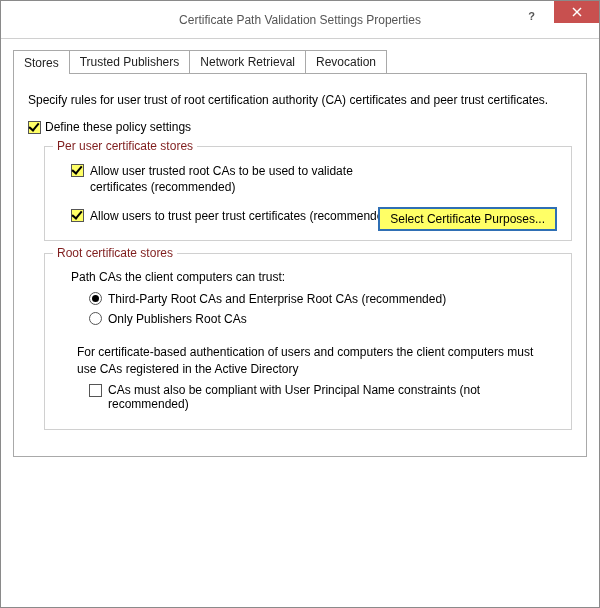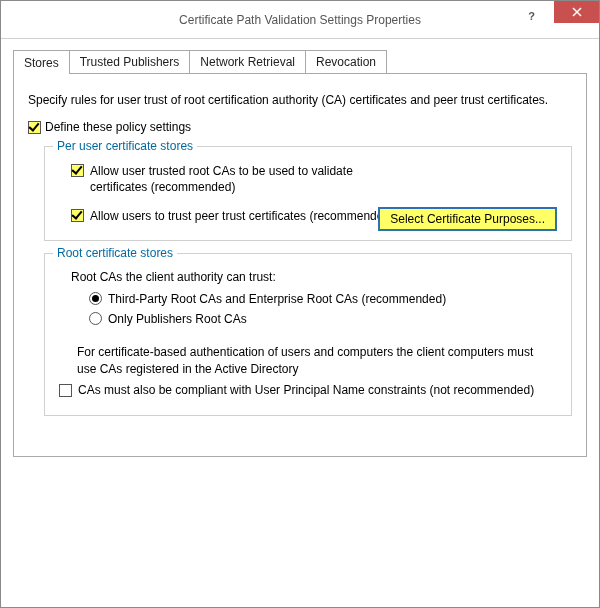--- a/index.html
+++ b/index.html
@@ -126,21 +126,21 @@
     padding: 16px 14px 14px 14px;
     position: relative;
   }
   .legend {
     position: absolute;
     top: -8px;
     left: 8px;
     background: #fff;
     padding: 0 4px;
     font-size: 12px;
-    color: #0369a1;
+    color: #7f1d1d;
   }
   .inner-row {
     display: flex;
     align-items: flex-start;
     gap: 6px;
     margin-bottom: 12px;
     margin-left: 12px;
   }
   .inner-row .txt { line-height: 1.35; max-width: 310px; }
   .select-btn-wrap {
@@ -180,20 +180,21 @@
   }
   .dirnote {
     margin: 18px 8px 6px 18px;
     line-height: 1.4;
     max-width: 460px;
   }
   .compliant-row {
     display: flex;
     align-items: flex-start;
     gap: 6px;
+    margin-left: 30px;
   }
   .button-bar {
     display: flex;
     justify-content: flex-end;
     gap: 8px;
     padding: 10px 14px 0 0;
   }
   .btn {
     min-width: 78px;
     padding: 3px 12px;
@@ -256,21 +257,21 @@
       </div>
 
       <div class="select-btn-wrap">
         <div class="select-btn">Select Certificate Purposes...</div>
       </div>
     </div>
 
     <div class="fieldset" style="padding-bottom:18px;">
       <span class="legend">Root certificate stores</span>
 
-      <div style="margin:0 0 8px 12px;">Root CAs the client authority can trust:</div>
+      <div style="margin:0 0 8px 12px;">Path CAs the client computers can trust:</div>
 
       <div class="radio-row">
         <span class="radio checked"></span>
         <span>Third-Party Root CAs and Enterprise Root CAs (recommended)</span>
       </div>
       <div class="radio-row">
         <span class="radio"></span>
         <span>Only Publishers Root CAs</span>
       </div>
 

